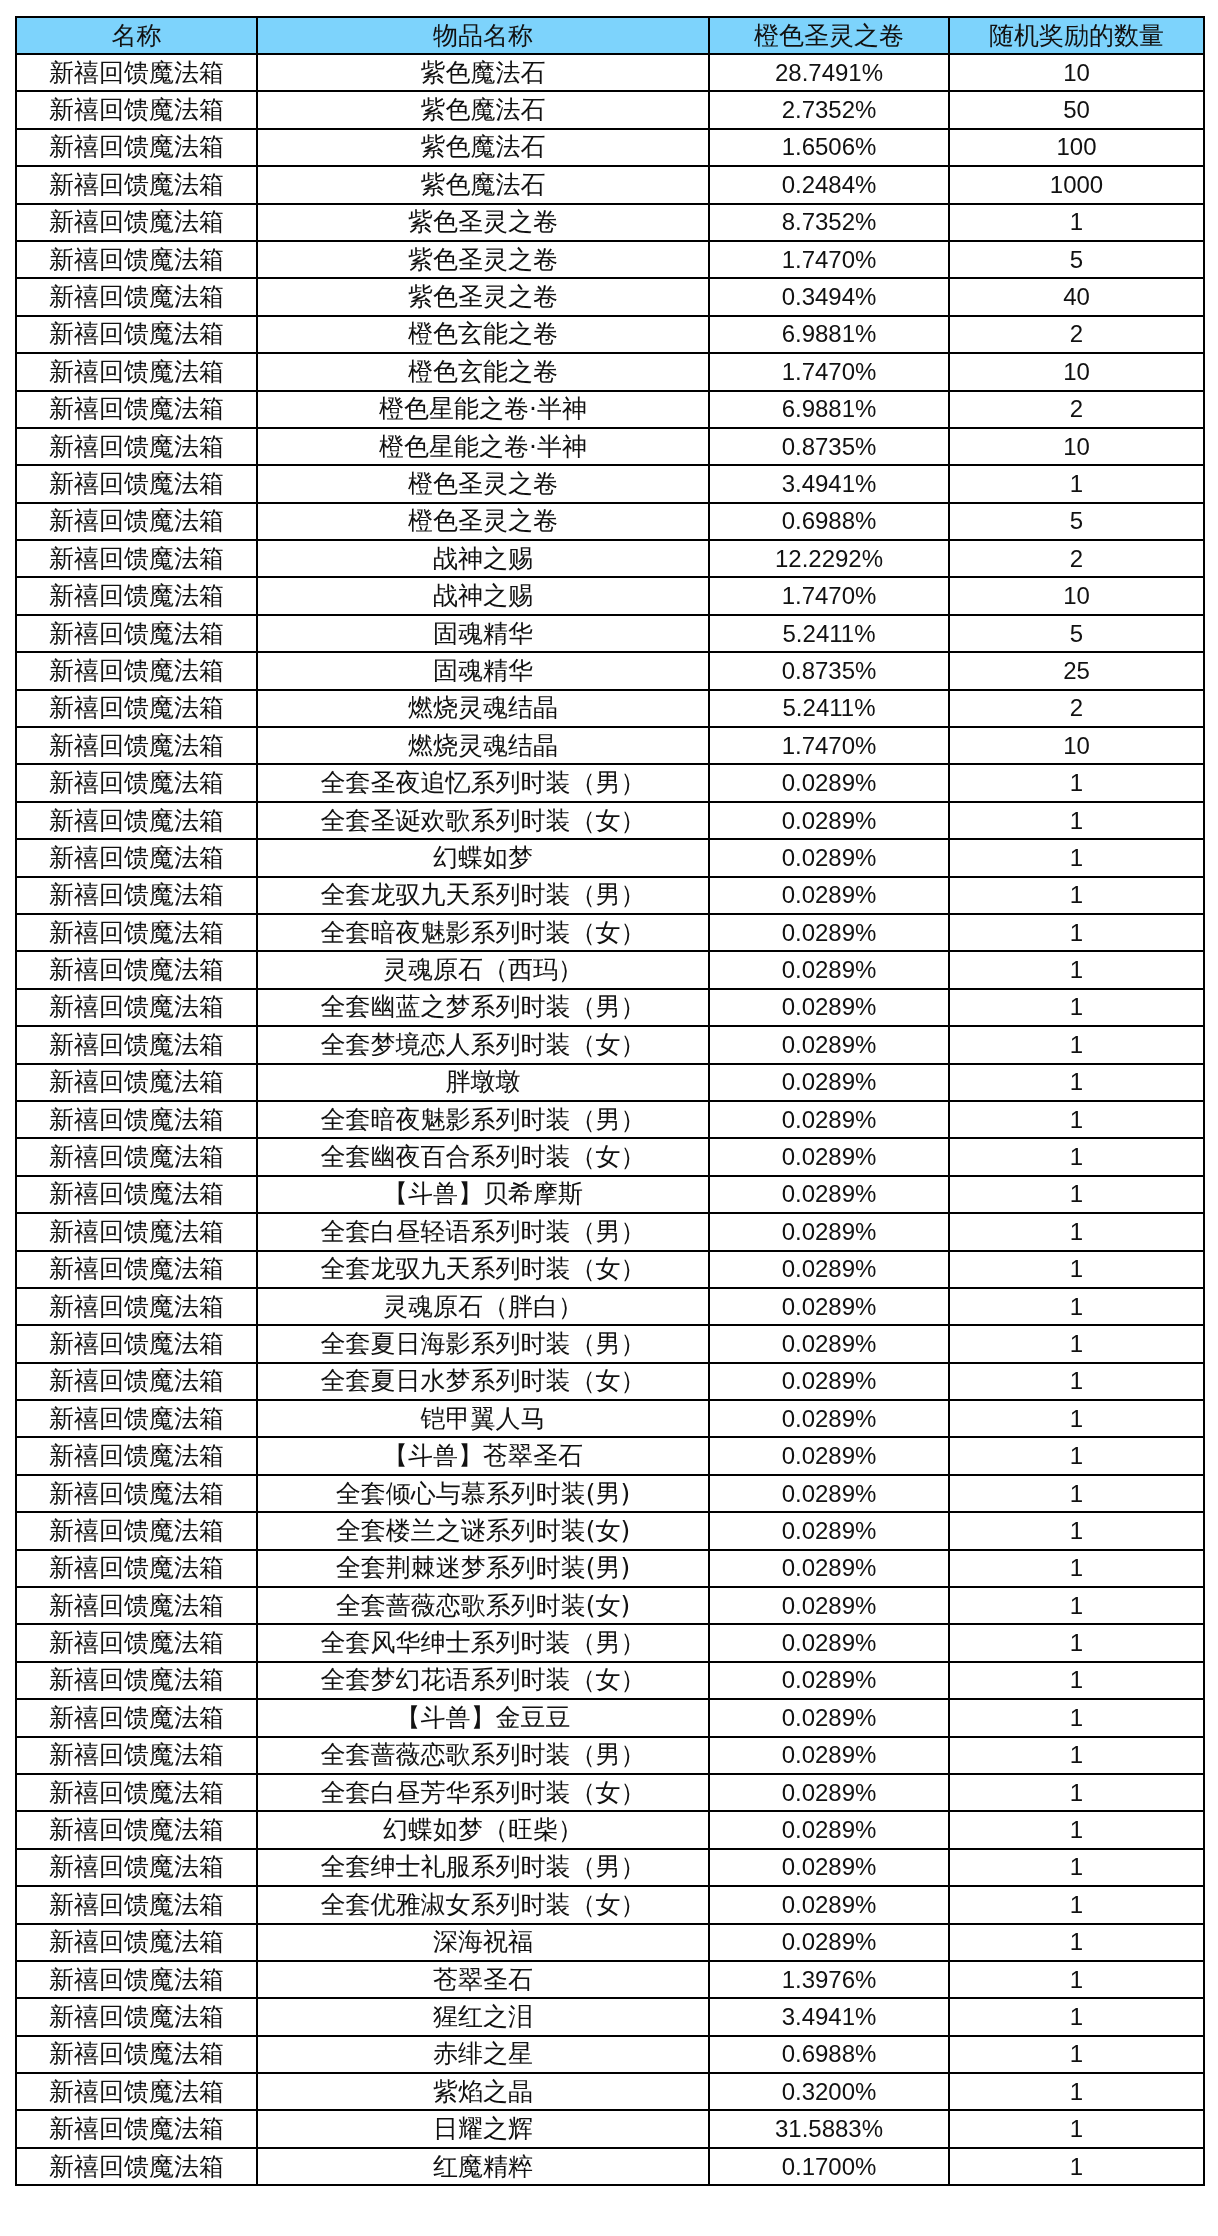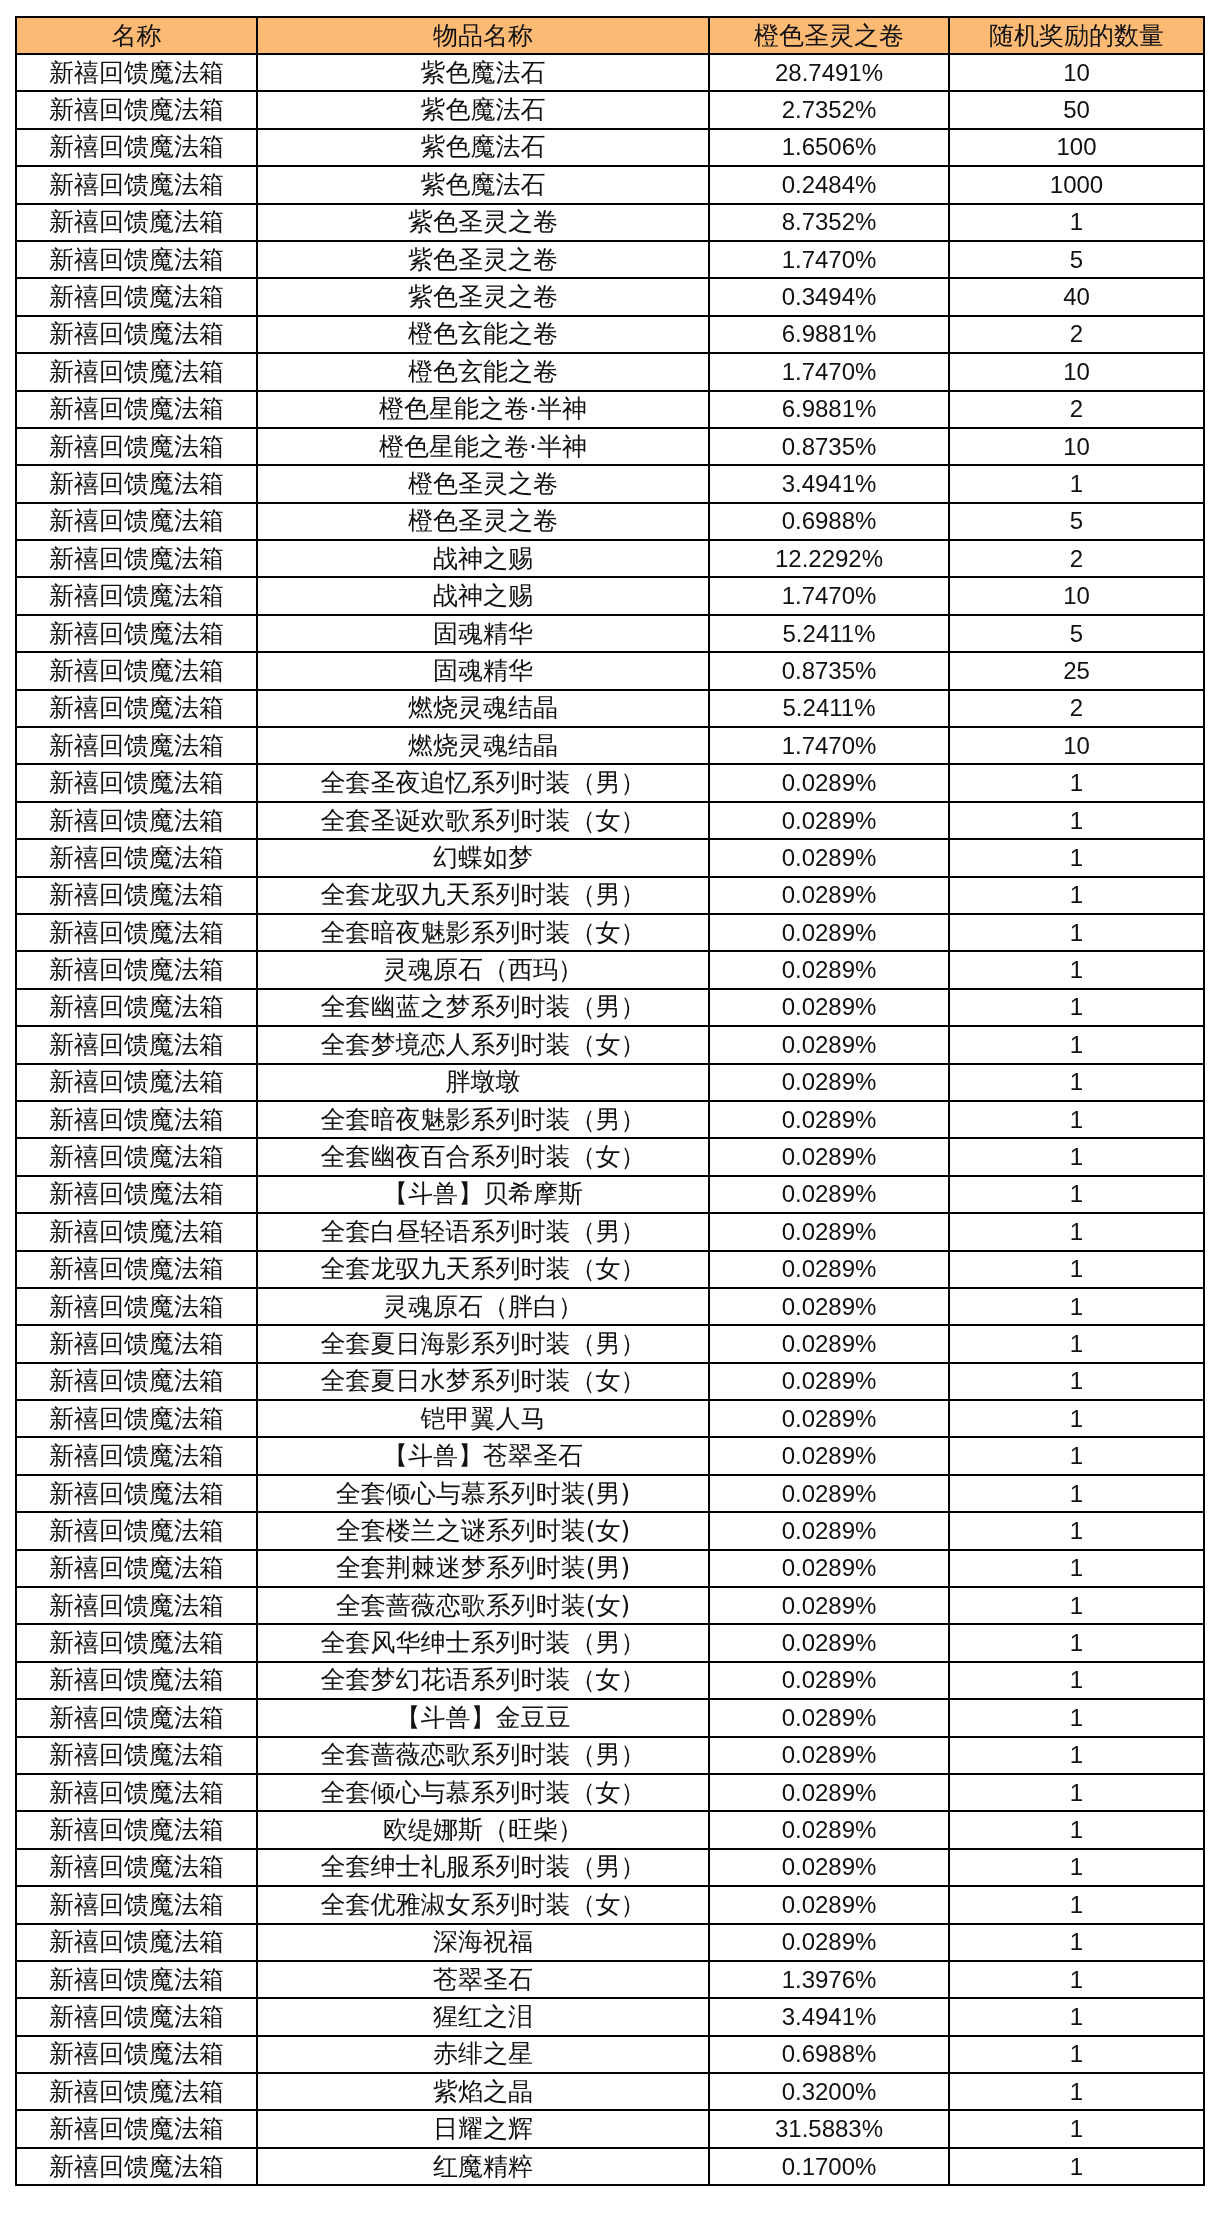--- a/index.html
+++ b/index.html
@@ -17,21 +17,21 @@
   .sheet col.c4 { width: 255px; }
   .sheet th, .sheet td {
     border: 2px solid #000;
     text-align: center;
     vertical-align: middle;
     padding: 0;
     white-space: nowrap;
     overflow: hidden;
   }
   .sheet th {
-    background: #fdba74;
+    background: #7dd3fc;
     height: 35px;
     font-weight: normal;
     font-size: 25px;
     color: #111;
   }
   .sheet td {
     height: 35.4px;
     font-size: 25px;
     line-height: 34px;
   }
@@ -327,27 +327,27 @@
         <td class="num">1</td>
       </tr>
       <tr>
         <td>新禧回馈魔法箱</td>
         <td>全套蔷薇恋歌系列时装（男）</td>
         <td class="num">0.0289%</td>
         <td class="num">1</td>
       </tr>
       <tr>
         <td>新禧回馈魔法箱</td>
-        <td>全套倾心与慕系列时装（女）</td>
-        <td class="num">0.0289%</td>
-        <td class="num">1</td>
-      </tr>
-      <tr>
-        <td>新禧回馈魔法箱</td>
-        <td>欧缇娜斯（旺柴）</td>
+        <td>全套白昼芳华系列时装（女）</td>
+        <td class="num">0.0289%</td>
+        <td class="num">1</td>
+      </tr>
+      <tr>
+        <td>新禧回馈魔法箱</td>
+        <td>幻蝶如梦（旺柴）</td>
         <td class="num">0.0289%</td>
         <td class="num">1</td>
       </tr>
       <tr>
         <td>新禧回馈魔法箱</td>
         <td>全套绅士礼服系列时装（男）</td>
         <td class="num">0.0289%</td>
         <td class="num">1</td>
       </tr>
       <tr>

